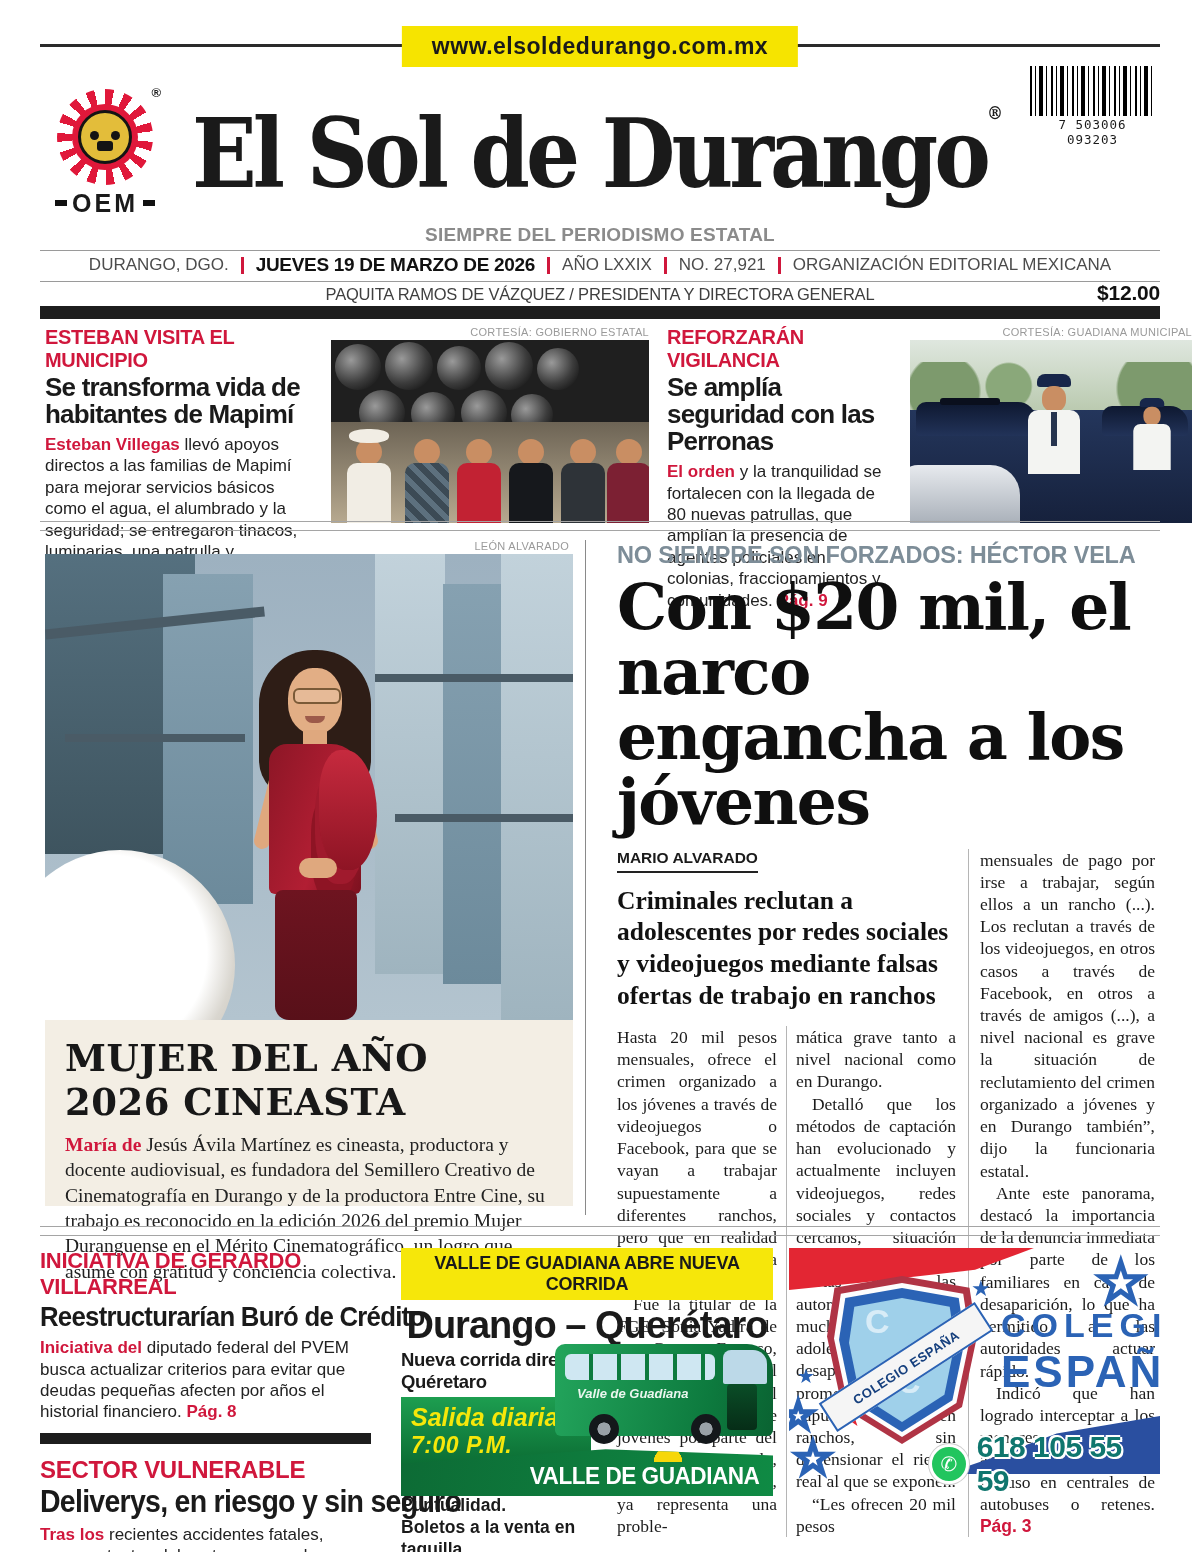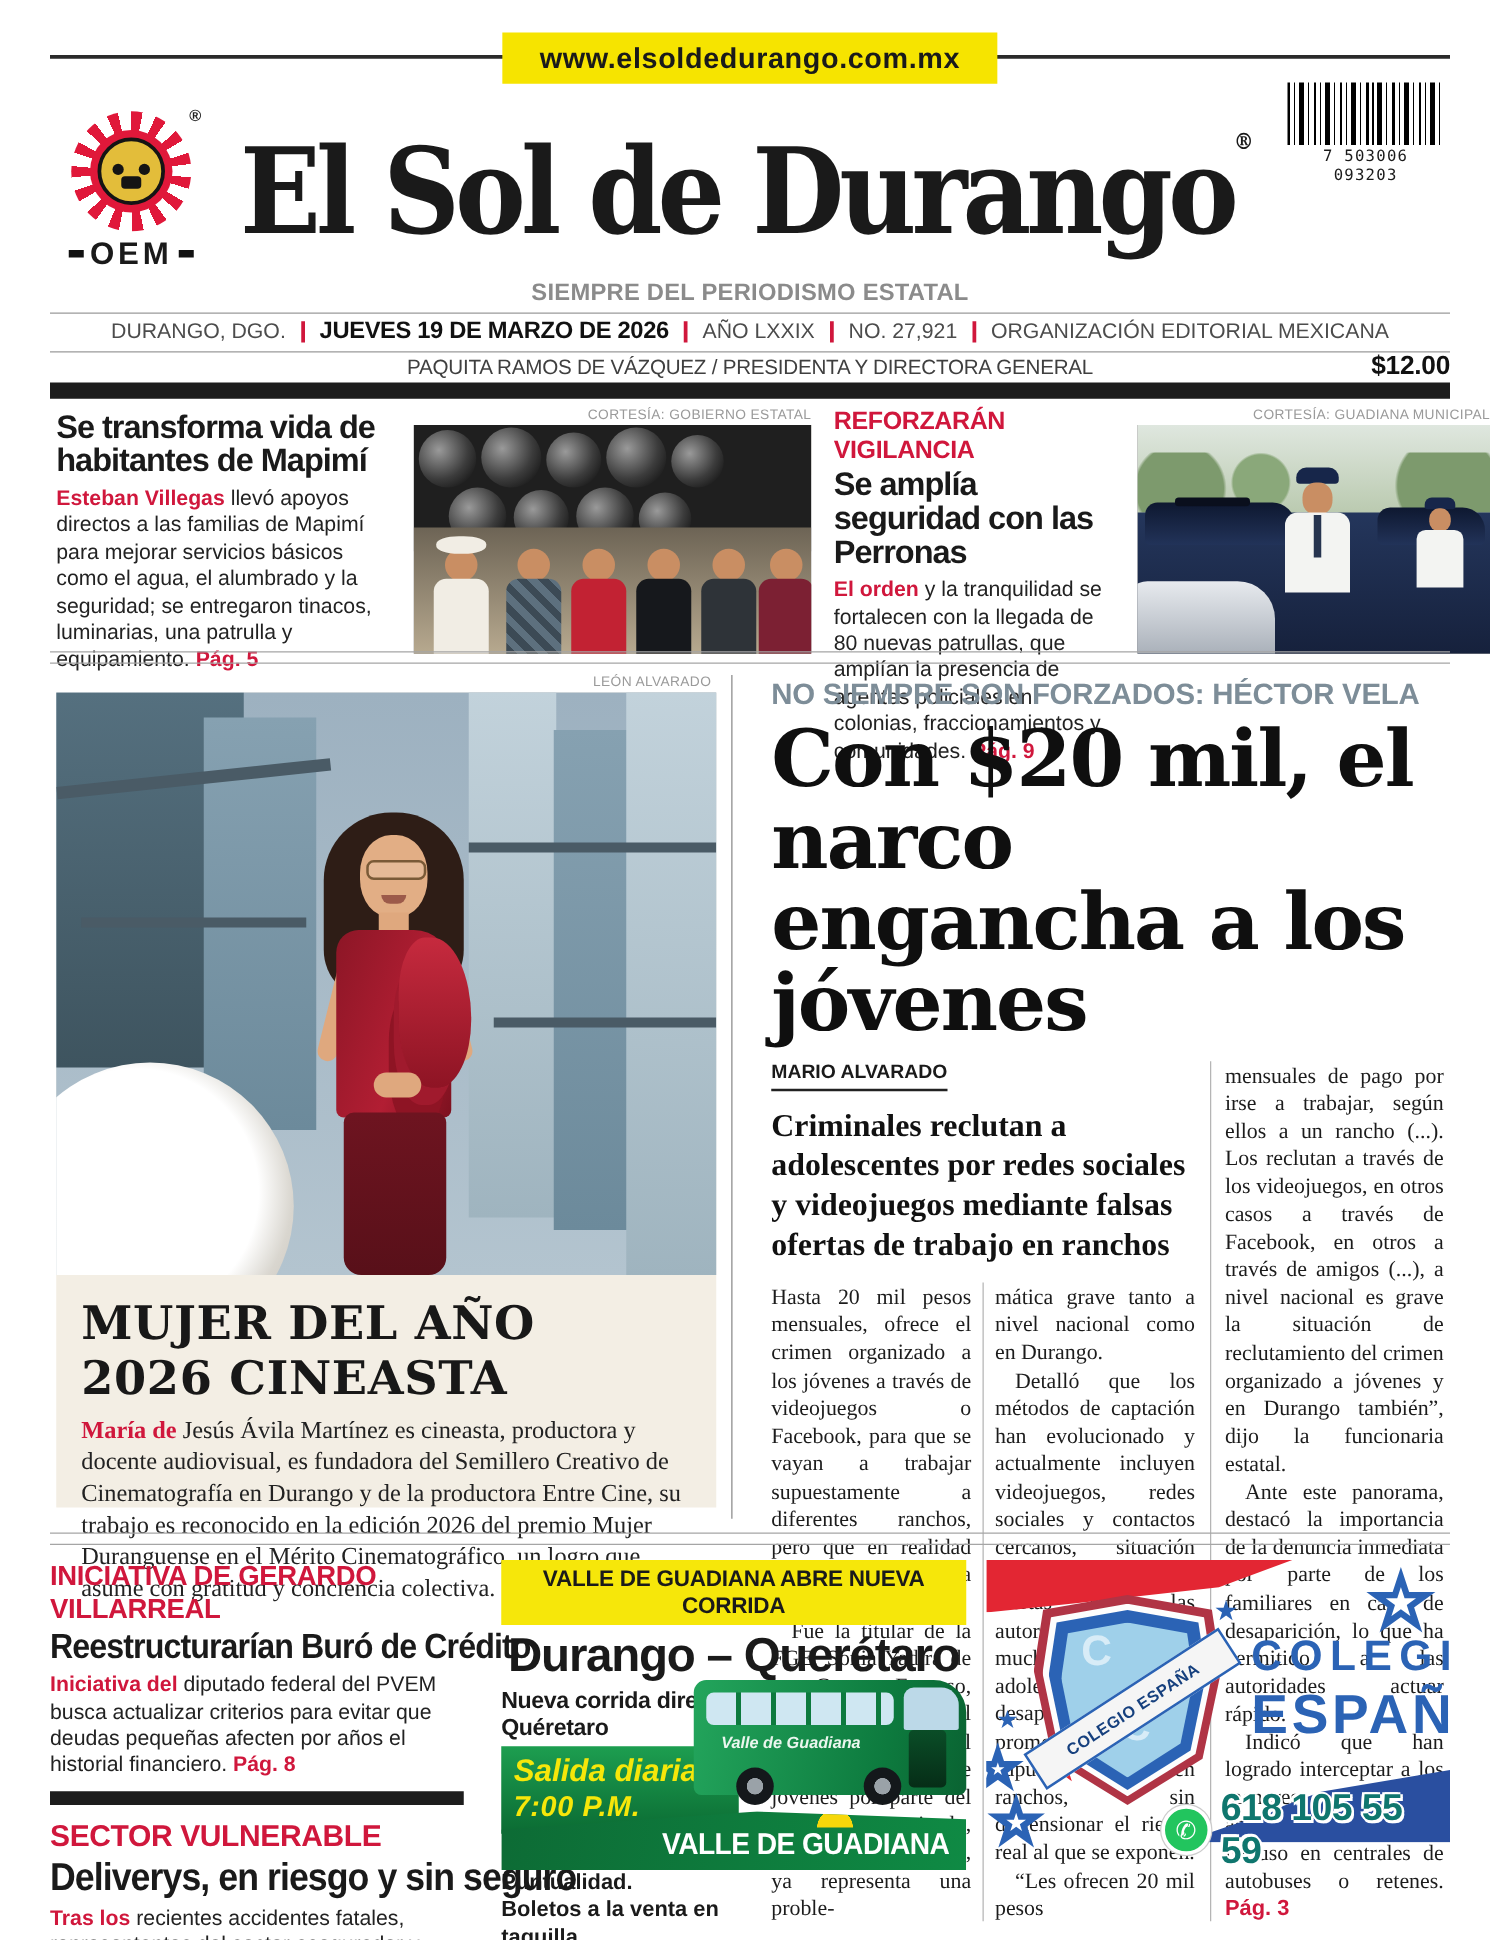--- a/index.html
+++ b/index.html
@@ -227,20 +227,21 @@
 
   <div class="pubrow">
     <span>PAQUITA RAMOS DE VÁZQUEZ / PRESIDENTA Y DIRECTORA GENERAL</span>
     <span class="price">$12.00</span>
   </div>
   <div class="black-bar"></div>
 
   <div class="second-row">
 
     <div class="story-a-text">
+      <div class="kicker">ESTEBAN VISITA EL MUNICIPIO</div>
       <div class="h2">Se transforma vida de habitantes de Mapimí</div>
       <div class="body-sans"><span class="leadin">Esteban Villegas</span><span> llevó apoyos directos a las familias de Mapimí para mejorar servicios básicos como el agua, el alumbrado y la seguridad; se entregaron tinacos, luminarias, una patrulla y equipamiento. </span><span class="pageref">Pág. 5</span></div>
     </div>
 
     <div class="photo-wrap">
       <div class="credit">CORTESÍA: GOBIERNO ESTATAL</div>
       <div class="photo-frame ph-a">
         <div class="roofbeam"></div>
         <div class="tanks">
           <i style="left:4px;top:4px;width:46px;height:46px;"></i>

